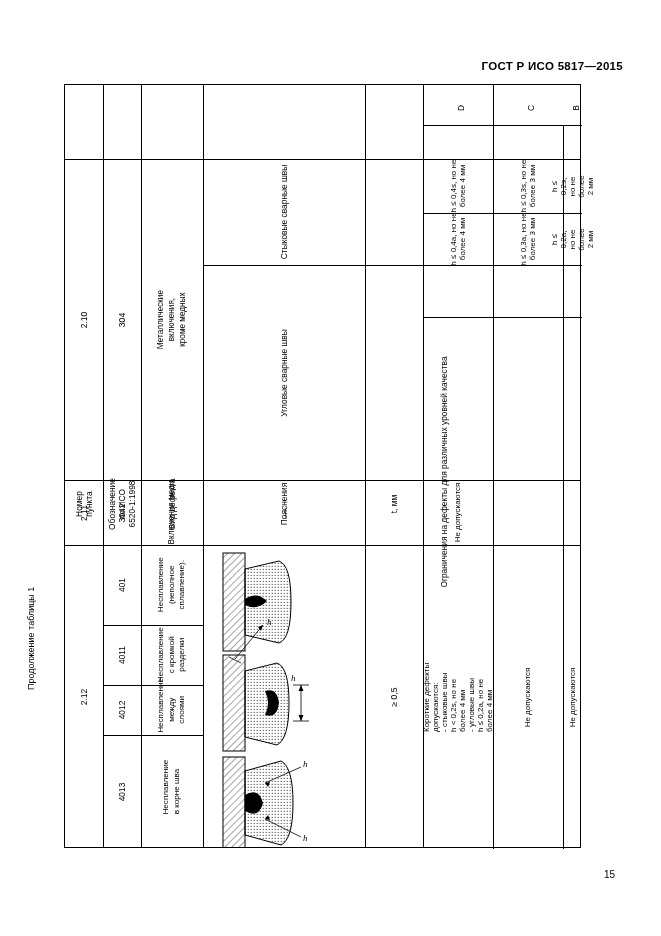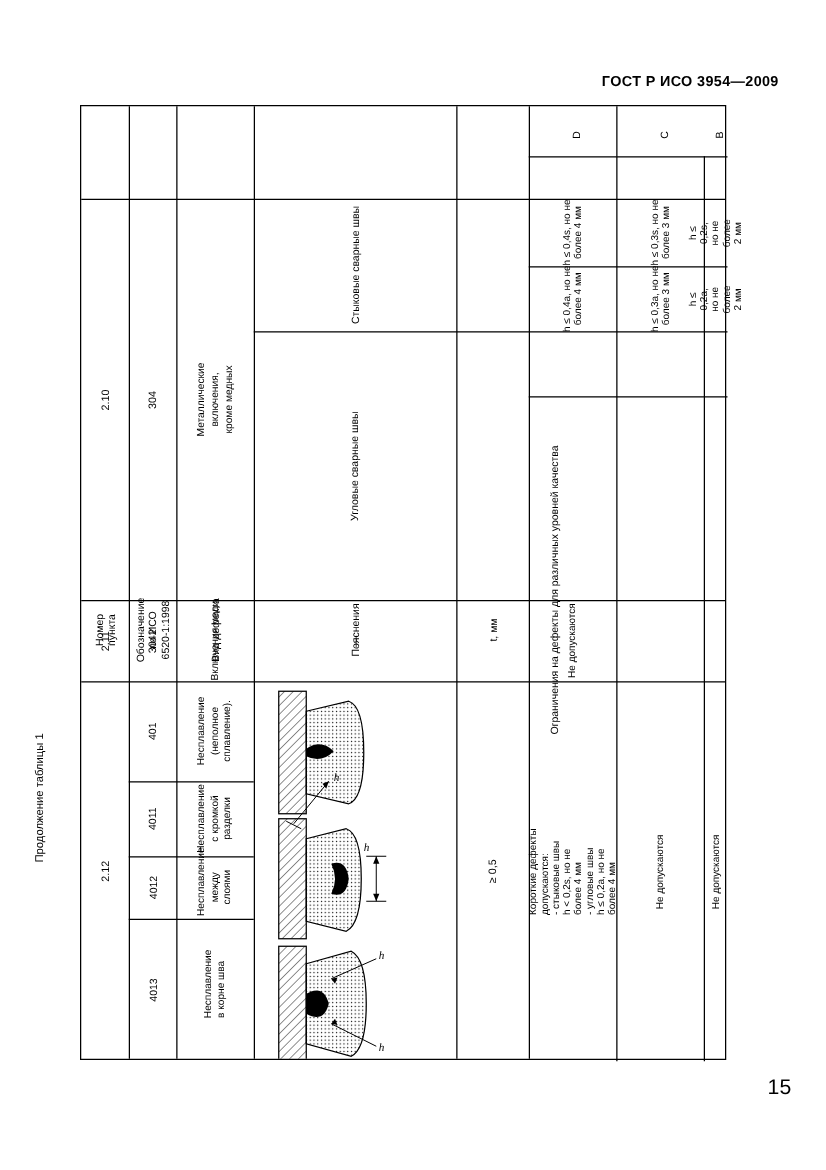--- a/index.html
+++ b/index.html
@@ -26,23 +26,23 @@
     right: 38px;
     top: 60px;
     font-size: 11.5px;
     font-weight: bold;
     letter-spacing: 0.3px;
     white-space: nowrap;
   }
   
   .page-no {
     position: absolute;
-    right: 28px;
+    right: 46px;
     bottom: 56px;
-    font-size: 17px;
+    font-size: 10px;
   }
   
   .cont-label {
     position: absolute;
     left: 26px;
     top: 690px;
     font-size: 9px;
     transform: rotate(-90deg);
     transform-origin: left top;
     white-space: nowrap;
@@ -107,21 +107,21 @@
   }
   .fig {
     position: absolute;
   }
 </style>
 </head>
 <body>
 
 <div class="page">
 
-  <div class="std-no">ГОСТ Р ИСО 3954—2009</div>
+  <div class="std-no">ГОСТ Р ИСО 5817—2015</div>
   <div class="page-no">15</div>
   <div class="cont-label">Продолжение таблицы 1</div>
 
   <div class="table">
 
     <div class="vline" style="left:38px;"></div>
 
     <div class="vline" style="left:76px;"></div>
 
     <div class="vline" style="left:138px;"></div>

